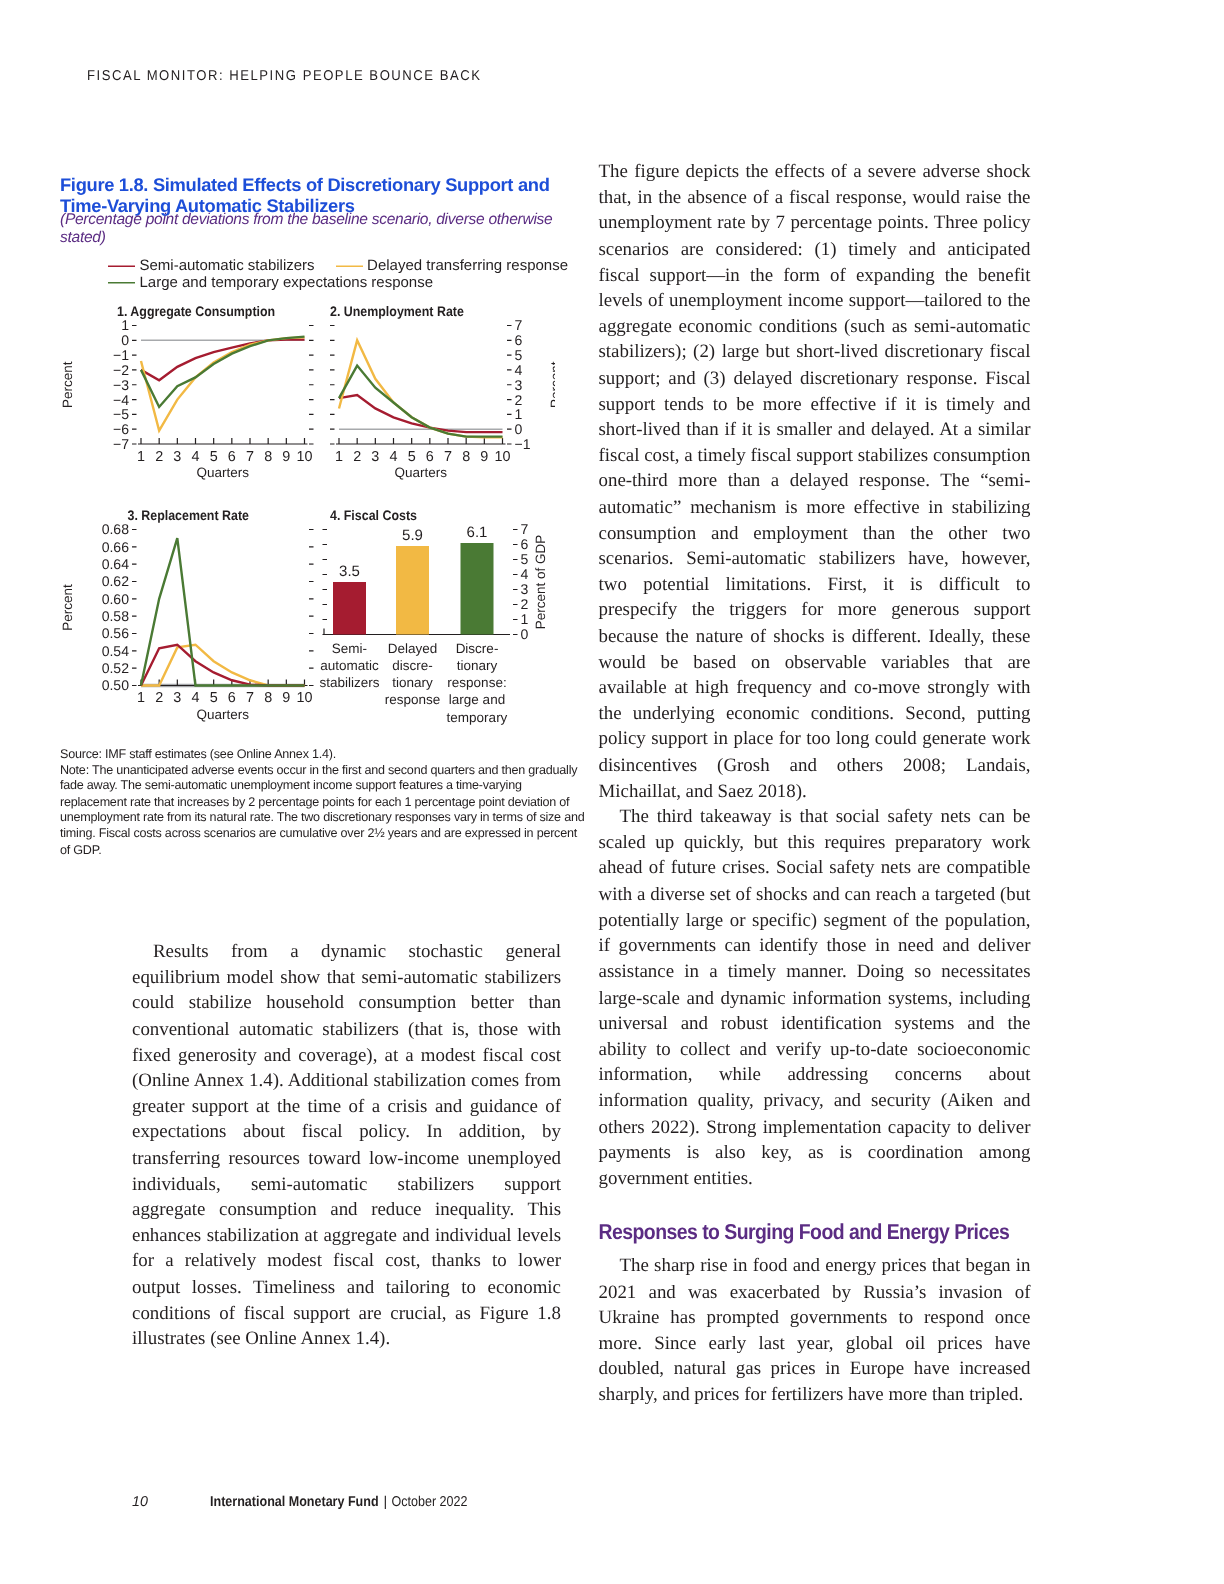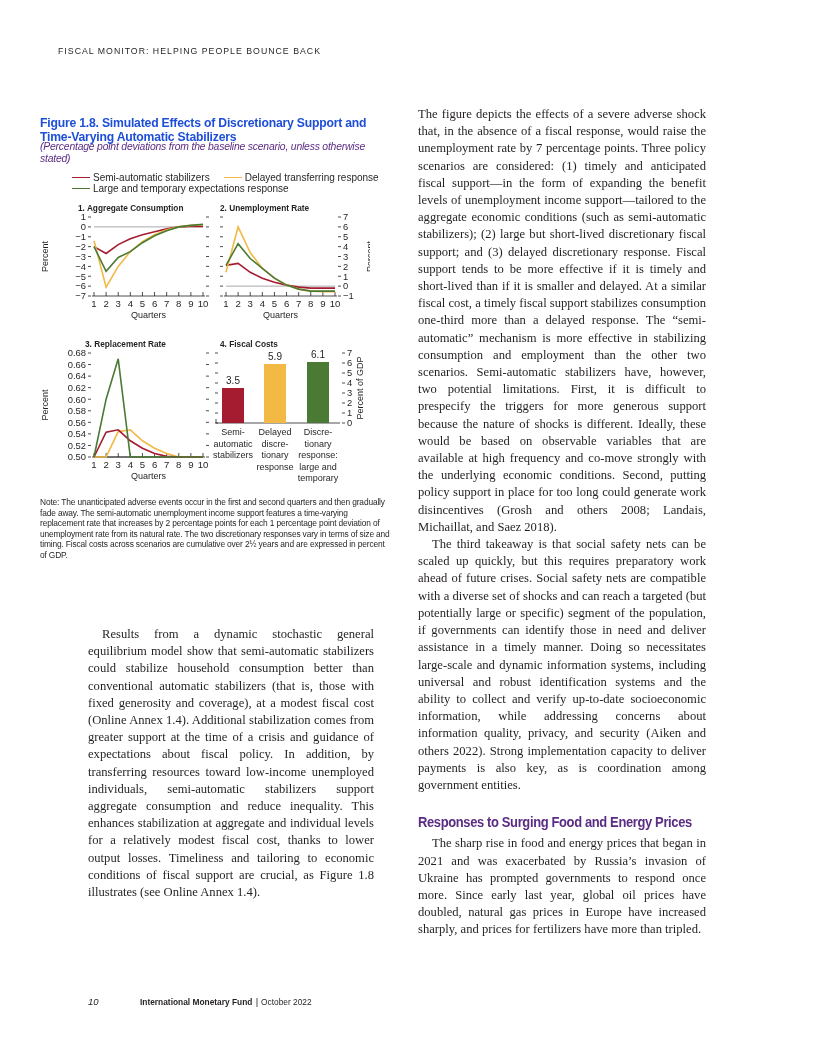--- a/index.html
+++ b/index.html
@@ -10,35 +10,35 @@
   .legend { position: absolute; left: 72px; top: 172px; font-family: "Liberation Sans", sans-serif; font-size: 10px; line-height: 11px; color: #231f20; }
   .legend-row { display: flex; align-items: center; height: 11px; }
   .legend-item { display: flex; align-items: center; margin-right: 14px; }
   .legend-swatch { width: 18px; height: 1.6px; margin-right: 3px; }
   .chart-svg { position: absolute; left: 30px; top: 195px; }
   .fig-notes { position: absolute; left: 40px; top: 497px; width: 350px; font-family: "Liberation Sans", sans-serif; font-size: 8.4px; line-height: 10.6px; color: #231f20; letter-spacing: -0.15px; }
   .col { position: absolute; font-size: 12.6px; line-height: 17.2px; text-align: justify; color: #231f20; }
   .col p { margin: 0; }
   .col p.indent { text-indent: 14px; }
   .col-left { left: 88px; top: 626px; width: 286px; }
-  .col-right { left: 418px; top: 106px; width: 288px; }
+  .col-right { left: 399px; top: 106px; width: 288px; }
   .section-head { font-family: "Liberation Sans", sans-serif; font-weight: bold; font-size: 14.4px; color: #5b2c83; margin: 20px 0 4px 0; letter-spacing: -0.4px; transform: scaleX(0.9); transform-origin: left; white-space: nowrap; }
   .footer { position: absolute; left: 88px; top: 996px; font-family: "Liberation Sans", sans-serif; font-size: 9.5px; color: #231f20; display: flex; align-items: center; }
   .footer .pagenum { font-style: italic; width: 52px; }
   .footer .org { font-weight: bold; transform: scaleX(0.88); transform-origin: left; }
   .footer .sep { margin: 0 3px 0 -12px; }
   .footer .date { transform: scaleX(0.88); transform-origin: left; }
 </style>
 </head>
 <body>
 
 <div class="running-head">FISCAL MONITOR: HELPING PEOPLE BOUNCE BACK</div>
 
 <div class="fig-title">Figure 1.8. Simulated Effects of Discretionary Support and Time-Varying Automatic Stabilizers</div>
-<div class="fig-subtitle">(Percentage point deviations from the baseline scenario, unless otherwise stated)</div>
+<div class="fig-subtitle">(Percentage point deviations from the baseline scenario, diverse otherwise stated)</div>
 
 <div class="legend">
   <div class="legend-row">
     <div class="legend-item">
       <span class="legend-swatch" style="background: rgb(165, 28, 48);"></span>
       <span>Semi-automatic stabilizers</span>
     </div>
     <div class="legend-item">
       <span class="legend-swatch" style="background: rgb(242, 185, 68);"></span>
       <span>Delayed transferring response</span>
@@ -271,20 +271,21 @@
     <text x="245" y="274.5" font-family="&quot;Liberation Sans&quot;, sans-serif" font-size="9" fill="#231f20" text-anchor="middle" font-weight="normal">response</text>
     <text x="288" y="163" font-family="&quot;Liberation Sans&quot;, sans-serif" font-size="10" fill="#231f20" text-anchor="middle" font-weight="normal">6.1</text>
     <text x="288" y="240" font-family="&quot;Liberation Sans&quot;, sans-serif" font-size="9" fill="#231f20" text-anchor="middle" font-weight="normal">Discre-</text>
     <text x="288" y="251.5" font-family="&quot;Liberation Sans&quot;, sans-serif" font-size="9" fill="#231f20" text-anchor="middle" font-weight="normal">tionary</text>
     <text x="288" y="263" font-family="&quot;Liberation Sans&quot;, sans-serif" font-size="9" fill="#231f20" text-anchor="middle" font-weight="normal">response:</text>
     <text x="288" y="274.5" font-family="&quot;Liberation Sans&quot;, sans-serif" font-size="9" fill="#231f20" text-anchor="middle" font-weight="normal">large and</text>
     <text x="288" y="286" font-family="&quot;Liberation Sans&quot;, sans-serif" font-size="9" fill="#231f20" text-anchor="middle" font-weight="normal">temporary</text>
   </svg>
 
 <div class="fig-notes">
+  <div>Source: IMF staff estimates (see Online Annex 1.4).</div>
   <div>Note: The unanticipated adverse events occur in the first and second quarters and then gradually fade away. The semi-automatic unemployment income support features a time-varying replacement rate that increases by 2 percentage points for each 1 percentage point deviation of unemployment rate from its natural rate. The two discretionary responses vary in terms of size and timing. Fiscal costs across scenarios are cumulative over 2½ years and are expressed in percent of GDP.</div>
 </div>
 
 <div class="col col-left">
   <p class="indent" id="left-p1"><span>Results from a dynamic stochastic general equilibrium model show that semi-automatic stabilizers could stabilize household consumption better than conventional automatic stabilizers (that is, those with fixed generosity and coverage), at a modest fiscal cost (Online Annex 1.4). Additional stabilization comes from greater support at the time of a crisis and guidance of expectations about fiscal policy. In addition, by transferring resources toward low-income unemployed individuals, semi-automatic stabilizers support aggregate consumption and reduce inequality. This enhances stabilization at aggregate and individual levels for a relatively modest fiscal cost, thanks to lower output losses. Timeliness and tailoring to economic conditions of fiscal support are crucial, as Figure 1.8 illustrates (see Online Annex 1.4).</span></p>
 </div>
 
 <div class="col col-right">
   <p>The figure depicts the effects of a severe adverse shock that, in the absence of a fiscal response, would raise the unemployment rate by 7 percentage points. Three policy scenarios are considered: (1) timely and anticipated fiscal support—in the form of expanding the benefit levels of unemployment income support—tailored to the aggregate economic conditions (such as semi-automatic stabilizers); (2) large but short-lived discretionary fiscal support; and (3) delayed discretionary response. Fiscal support tends to be more effective if it is timely and short-lived than if it is smaller and delayed. At a similar fiscal cost, a timely fiscal support stabilizes consumption one-third more than a delayed response. The “semi-automatic” mechanism is more effective in stabilizing consumption and employment than the other two scenarios. Semi-automatic stabilizers have, however, two potential limitations. First, it is difficult to prespecify the triggers for more generous support because the nature of shocks is different. Ideally, these would be based on observable variables that are available at high frequency and co-move strongly with the underlying economic conditions. Second, putting policy support in place for too long could generate work disincentives (Grosh and others 2008; Landais, Michaillat, and Saez 2018).</p>
   <p class="indent">The third takeaway is that social safety nets can be scaled up quickly, but this requires preparatory work ahead of future crises. Social safety nets are compatible with a diverse set of shocks and can reach a targeted (but potentially large or specific) segment of the population, if governments can identify those in need and deliver assistance in a timely manner. Doing so necessitates large-scale and dynamic information systems, including universal and robust identification systems and the ability to collect and verify up-to-date socioeconomic information, while addressing concerns about information quality, privacy, and security (Aiken and others 2022). Strong implementation capacity to deliver payments is also key, as is coordination among government entities.</p>

